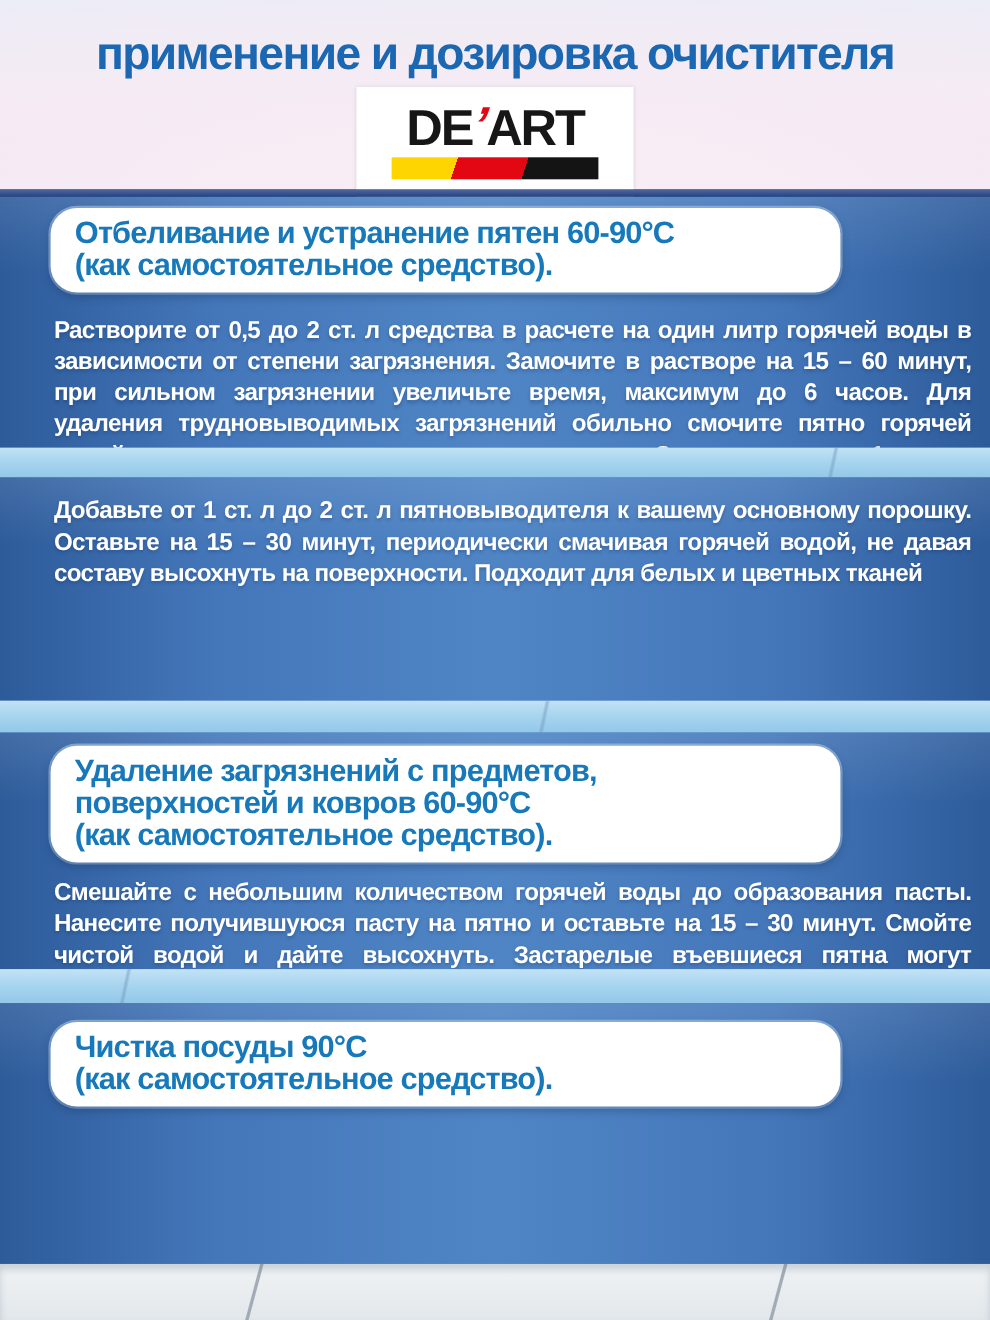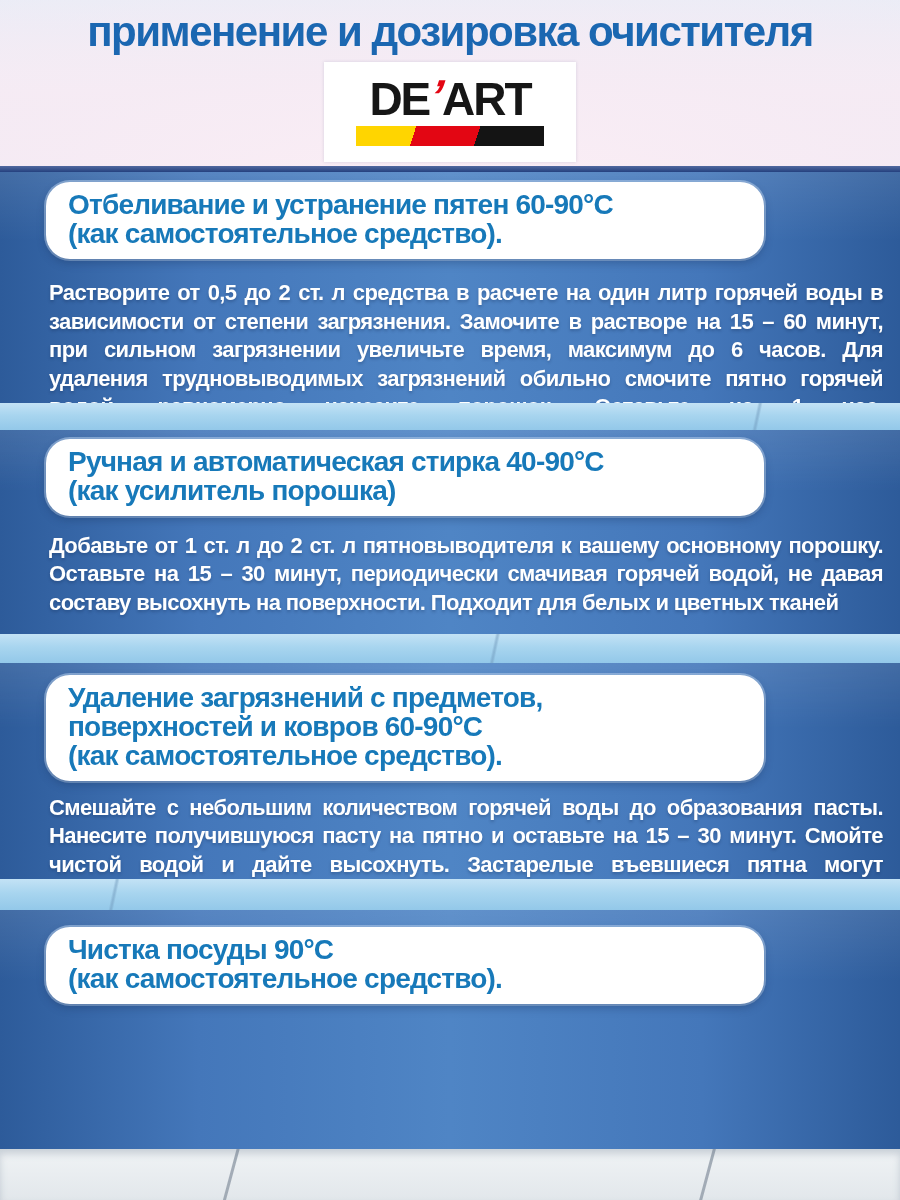--- a/index.html
+++ b/index.html
@@ -11,21 +11,21 @@
   .poster{width:900px;height:1200px;display:flex;flex-direction:column;}
 
   
   .header{
     height:172px;box-sizing:border-box;text-align:center;
     background:
       radial-gradient(130% 160% at 50% 115%, rgba(252,238,245,.95) 0%, rgba(246,235,244,.85) 45%, rgba(231,237,247,0) 100%),
       linear-gradient(180deg,#e7edf7 0%,#f3ebf4 55%,#e9e5f2 100%);
   }
   .page-title{
-    margin:0;padding-top:9px;
+    margin:0;padding-top:26px;
     font-size:42px;line-height:46px;font-weight:bold;
     color:#1b67b1;letter-spacing:-1.5px;
   }
   .logo-box{
     width:252px;height:100px;margin:7px auto 0;background:#ffffff;
     display:flex;flex-direction:column;align-items:center;justify-content:center;
     box-shadow:0 0 3px rgba(120,130,160,.25);
   }
   .logo-wordmark{
     font-size:46px;line-height:40px;font-weight:bold;color:#161616;
@@ -128,24 +128,20 @@
     <div class="pill">
       <h2 class="heading">Отбеливание и устранение пятен 60-90°С
 (как самостоятельное средство).</h2>
     </div>
     <p class="body-text">Растворите от 0,5 до 2 ст. л средства в расчете на один литр горячей воды в зависимости от степени загрязнения. Замочите в растворе на 15 – 60 минут, при сильном загрязнении увеличьте время, максимум до 6 часов. Для удаления трудновыводимых загрязнений обильно смочите пятно горячей водой, равномерно нанесите порошок. Оставьте на 1 час.</p>
   </section>
 
   <div class="strip s1" style="--sx:84%"></div>
 
   <section class="panel p2">
-    <div class="pill">
-      <h2 class="heading">Ручная и автоматическая стирка 40-90°С
-(как усилитель порошка)</h2>
-    </div>
     <p class="body-text">Добавьте от 1 ст. л до 2 ст. л пятновыводителя к вашему основному порошку. Оставьте на 15 – 30 минут, периодически смачивая горячей водой, не давая составу высохнуть на поверхности. Подходит для белых и цветных тканей</p>
   </section>
 
   <div class="strip s2" style="--sx:55%"></div>
 
   <section class="panel p3">
     <div class="pill">
       <h2 class="heading">Удаление загрязнений с предметов,
 поверхностей и ковров 60-90°С
 (как самостоятельное средство).</h2>

